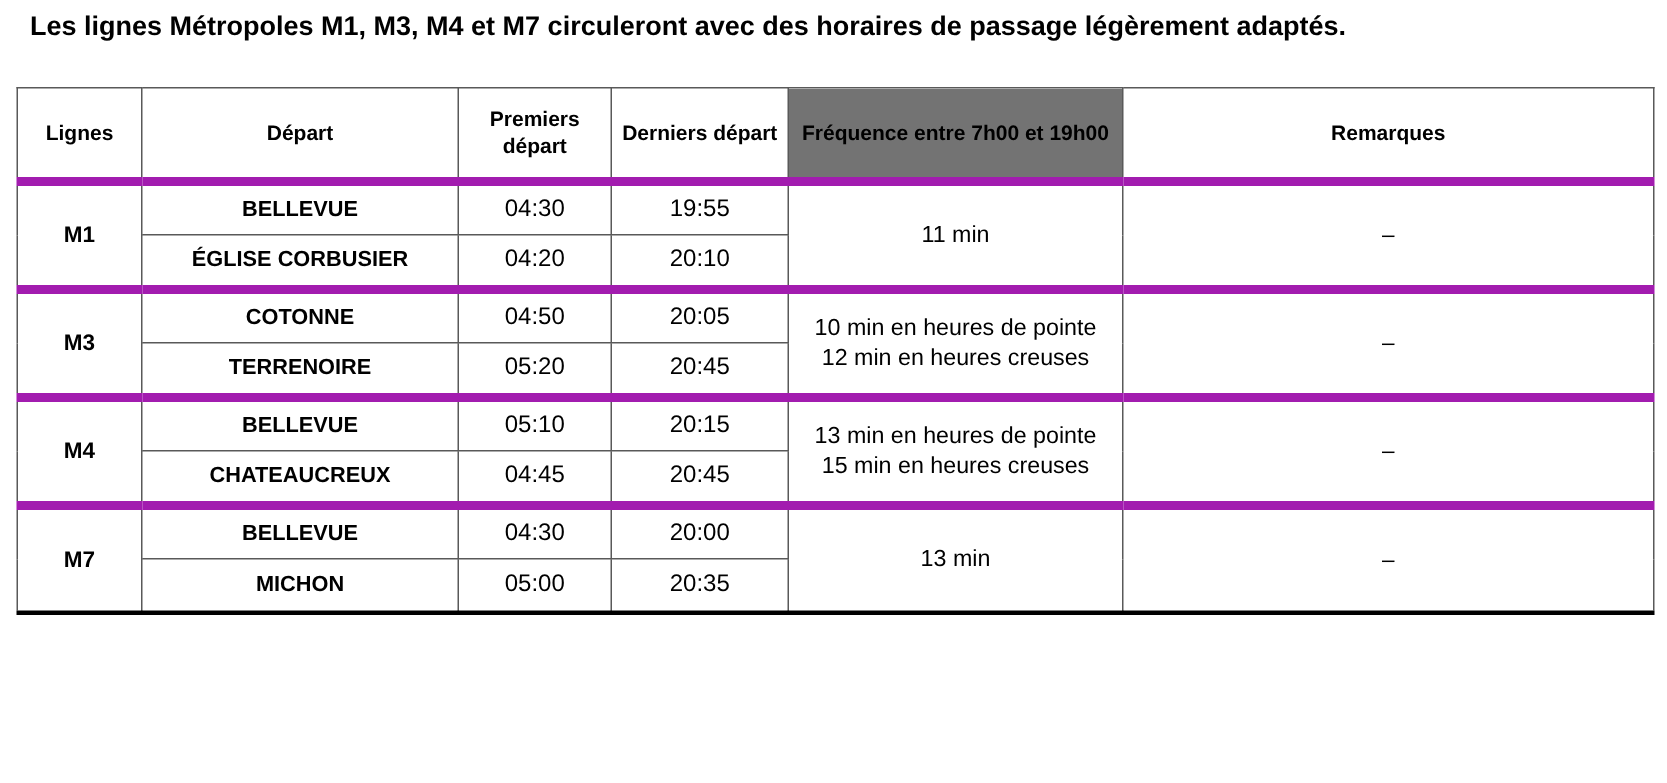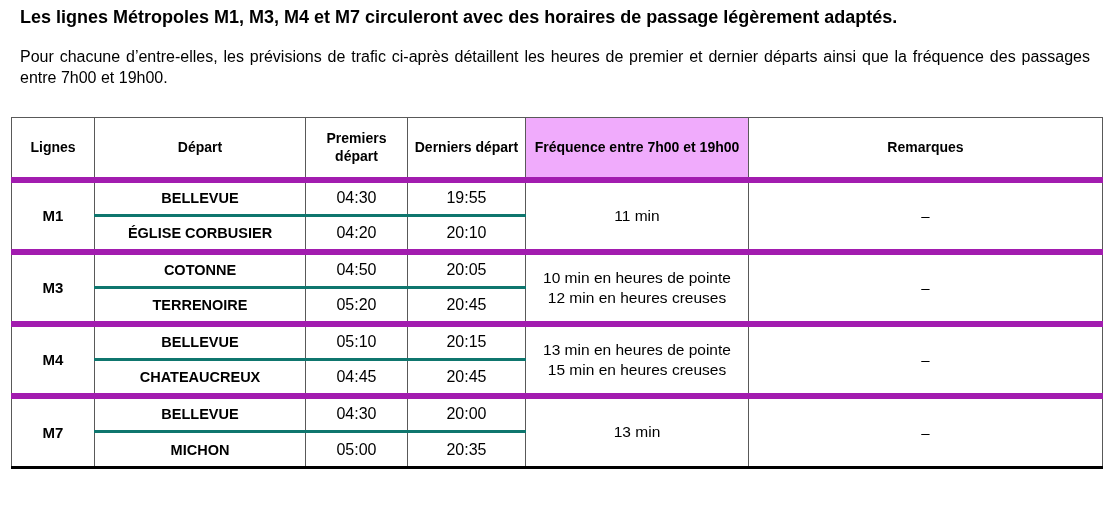--- a/index.html
+++ b/index.html
@@ -54,21 +54,21 @@
   tbody tr { height: 36px; }
   thead th {
     border-bottom: 3px solid #000000;
     font-size: 14px;
     font-weight: bold;
     line-height: 18px;
   }
   thead th.freq-header { white-space: nowrap; }
   tbody tr.group-start th,
   tbody tr.group-start td { border-top: 6px solid #a21caf; }
-  tbody tr.sub-row td { border-top: 3px solid #0f766e; }
+  tbody tr.sub-row td { border-top: 1px solid #0f766e; }
   .line-cell {
     font-size: 15px;
     font-weight: bold;
     background: #ffffff;
     text-align: center;
   }
   .station-cell {
     font-size: 14.5px;
     font-weight: bold;
   }
@@ -86,40 +86,39 @@
     font-weight: normal;
   }
 </style>
 </head>
 <body>
 
 <div class="page">
 
   <div class="text-block">
     <h1 class="doc-title">Les lignes Métropoles M1, M3, M4 et M7 circuleront avec des horaires de passage légèrement adaptés.</h1>
-    <p class="intro">Pour chacune d’entre-elles, les prévisions de trafic ci-après détaillent les heures de premier et dernier départs ainsi que la fréquence des passages entre 7h00 et 19h00.</p>
   </div>
 
   <div class="table-wrap">
     <table class="schedule">
       <colgroup>
         <col style="width:83px">
         <col style="width:211px">
         <col style="width:102px">
         <col style="width:118px">
         <col style="width:223px">
         <col style="width:354px">
       </colgroup>
       <thead>
         <tr>
           <th>Lignes</th>
           <th>Départ</th>
           <th>Premiers départ</th>
           <th>Derniers départ</th>
-          <th class="freq-header" style="background: #f0abfc;">Fréquence entre 7h00 et 19h00</th>
+          <th class="freq-header" style="background: #737373;">Fréquence entre 7h00 et 19h00</th>
           <th>Remarques</th>
         </tr>
       </thead>
       <tbody>
           <tr class="group-start">
             <th class="line-cell" rowspan="2">M1</th>
             <td class="station-cell">BELLEVUE</td>
             <td class="time-cell">04:30</td>
             <td class="time-cell">19:55</td>
             <td class="freq-cell" rowspan="2">

